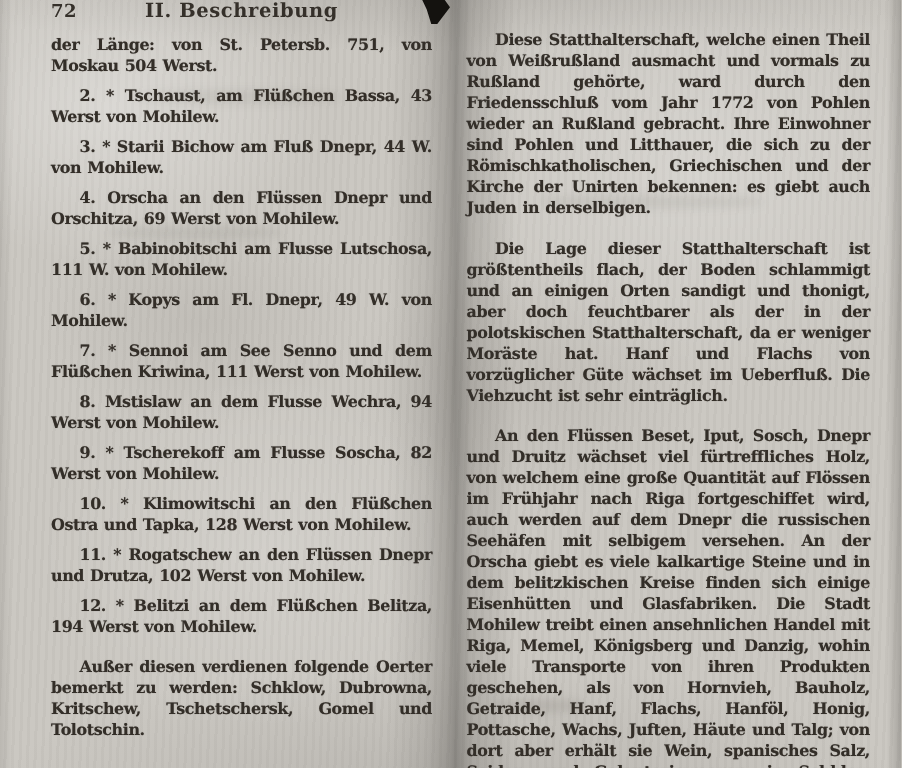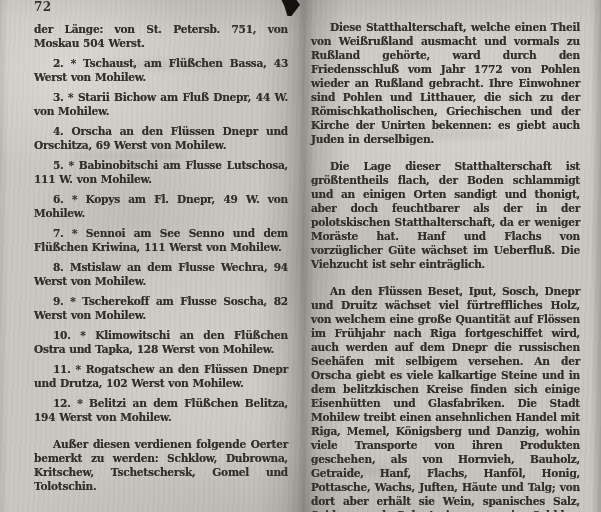--- a/index.html
+++ b/index.html
@@ -88,20 +88,21 @@
 
 <div class="scan">
   <div class="smudge s1"></div>
   <div class="smudge s2"></div>
   <div class="smudge s3"></div>
   <div class="smudge s4"></div>
 
   <div class="page page-left">
     <div class="runhead">
       <span class="num">72</span>
+      <span class="title">II. Beschreibung</span>
       <span></span>
     </div>
     <div class="body-text">
       <p class="opening">der Länge: von St. Petersb. 751, von Moskau 504 Werst.</p>
       <p class="entry">2. * Tschaust, am Flüßchen Bassa, 43 Werst von Mohilew.</p>
       <p class="entry">3. * Starii Bichow am Fluß Dnepr, 44 W. von Mohilew.</p>
       <p class="entry">4. Orscha an den Flüssen Dnepr und Orschitza, 69 Werst von Mohilew.</p>
       <p class="entry">5. * Babinobitschi am Flusse Lutschosa, 111 W. von Mohilew.</p>
       <p class="entry">6. * Kopys am Fl. Dnepr, 49 W. von Mohilew.</p>
       <p class="entry">7. * Sennoi am See Senno und dem Flüßchen Kriwina, 111 Werst von Mohilew.</p>

